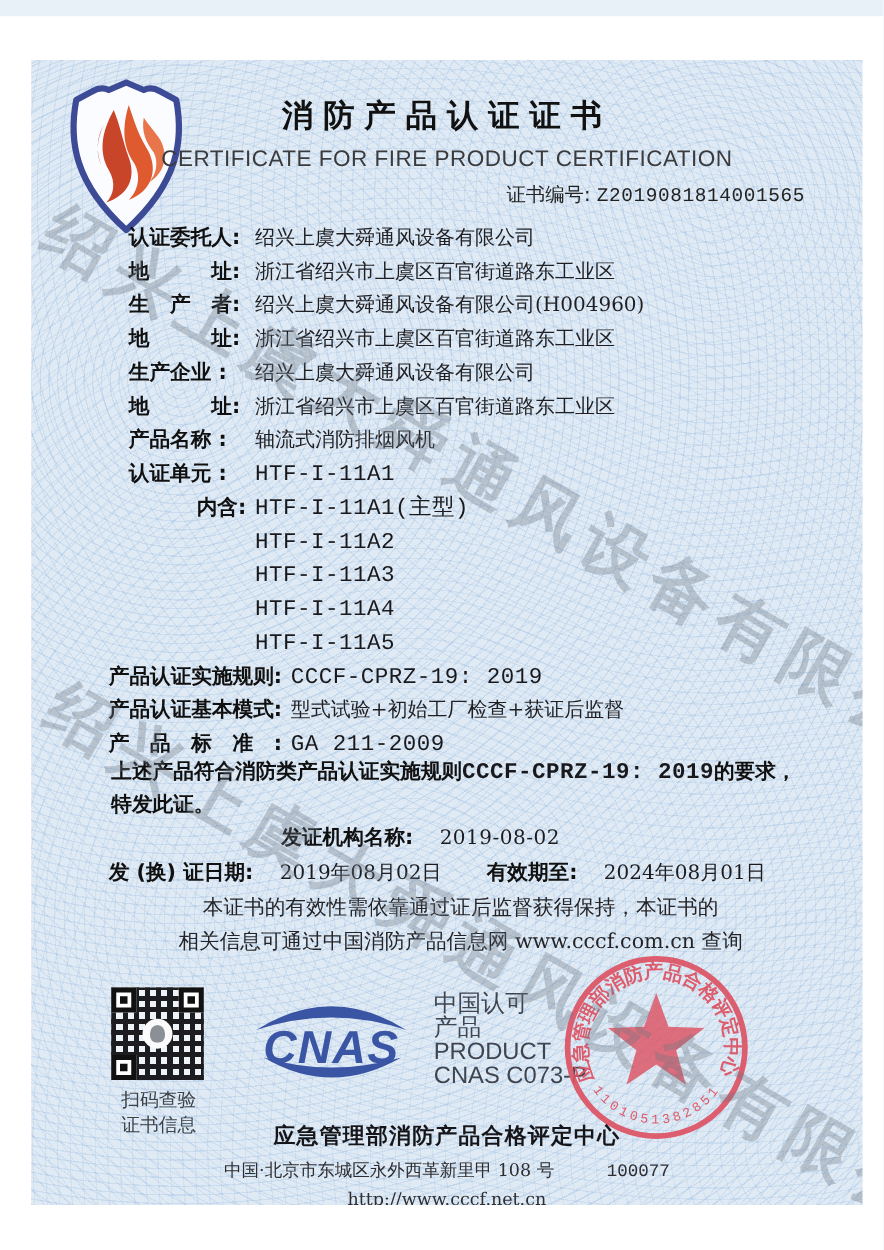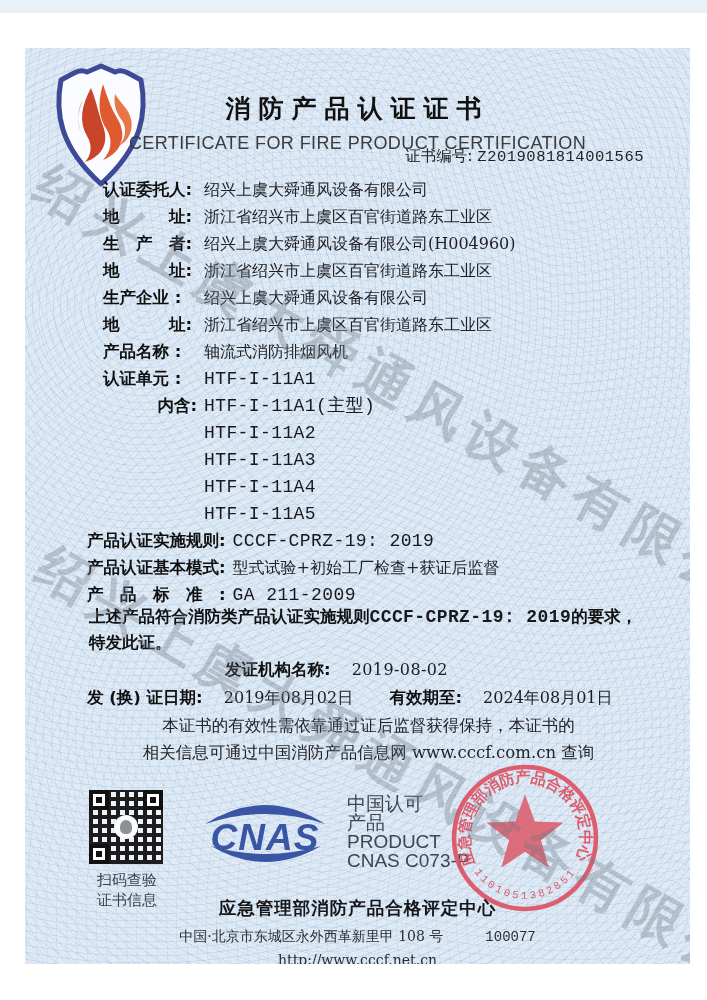--- a/index.html
+++ b/index.html
@@ -23,21 +23,21 @@
   .wm{
     position:absolute;z-index:3;white-space:nowrap;pointer-events:none;
     font-size:54px;font-weight:700;letter-spacing:8px;color:rgba(108,116,130,.34);
     transform-origin:left center;transform:rotate(30deg);
   }
   .wm1{left:14px;top:96px;}
   .wm2{left:16px;top:478px;}
   
   .logo{position:absolute;left:22px;top:12px;width:108px;height:130px;z-index:2;}
   .title{
-    position:relative;z-index:2;text-align:center;margin:0;padding-top:44px;
+    position:relative;z-index:2;text-align:center;margin:0;padding-top:28px;
     font-size:25px;font-weight:700;letter-spacing:8px;color:#111;
   }
   .subtitle{
     position:relative;z-index:2;text-align:center;margin:8px 0 0 0;
     font-family:"Liberation Sans",sans-serif;font-size:18px;letter-spacing:.4px;color:#3b3b3e;
   }
   .certno{
     position:absolute;z-index:2;top:98px;right:46px;font-size:15.5px;color:#222;
   }
   .certno .num{font-family:"Liberation Mono",monospace;font-size:15.5px;letter-spacing:.5px;}

